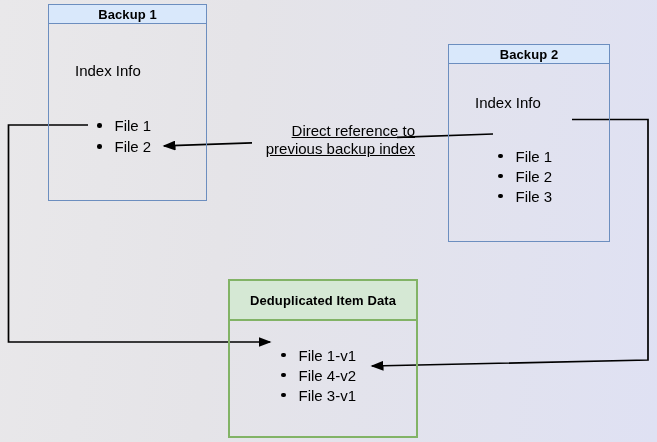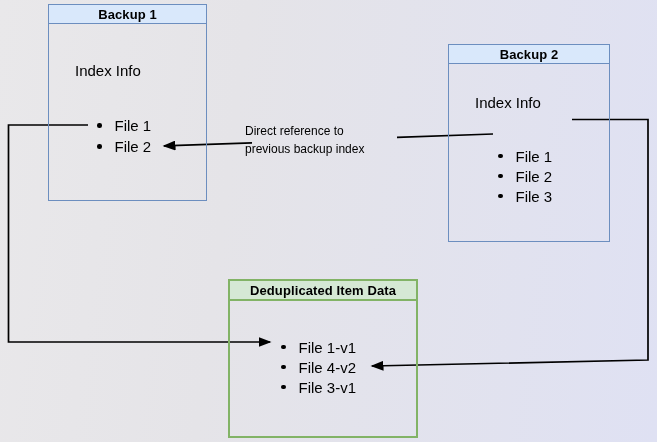--- a/index.html
+++ b/index.html
@@ -29,21 +29,21 @@
   .node.green { border: 2px solid #82b366; }
   .node-header {
     display: flex;
     align-items: center;
     justify-content: center;
     font-weight: bold;
     font-size: 13px;
     letter-spacing: 0.1px;
   }
   .blue  .node-header { height: 19px; background: #d9e8fb; border-bottom: 1.5px solid #6c8ebf; text-align: right; }
-  .green .node-header { height: 20px; background: #d5e8d4; border-bottom: 2px solid #82b366; }
+  .green .node-header { height: 40px; background: #d5e8d4; border-bottom: 2px solid #82b366; }
   .subtitle {
     position: absolute;
     font-size: 15px;
     line-height: 20px;
     white-space: nowrap;
   }
   ul.file-list {
     position: absolute;
     list-style: none;
   }
@@ -65,31 +65,32 @@
   #backup1 .subtitle { left: 26px; top: 56px; }
   #backup1 ul.file-list { left: 48px; top: 110px; }
   #backup1 ul.file-list li { height: 21px; }
   
   #backup2 { left: 448px; top: 4px; width: 162px; height: 198px; margin-top: 40px; }
   #backup2 .subtitle { left: 26px; top: 48px; }
   #backup2 ul.file-list { left: 49px; top: 101px; }
   #backup2 ul.file-list li { height: 20px; }
   
   #dedup { left: 228px; top: 279px; width: 190px; height: 159px; }
-  #dedup ul.file-list { left: 51px; top: 56px; }
+  #dedup ul.file-list { left: 51px; top: 64px; }
   #dedup ul.file-list li { height: 20px; }
   
   .edge-label {
     position: absolute;
     left: 245px; top: 122px;
     width: 170px;
-    text-align: left;
-    font-size: 12px;
+    text-align: right;
+    font-size: 15px;
     line-height: 18px;
     white-space: nowrap;
+    text-decoration: underline;
   }
 </style>
 </head>
 <body>
 
 <div class="canvas">
 
   <svg class="arrow-layer" viewBox="0 0 657 442" xmlns="http://www.w3.org/2000/svg">
     <defs>
       <marker id="arrowhead" markerUnits="userSpaceOnUse" markerWidth="13" markerHeight="10" refX="11.5" refY="5" orient="auto">

